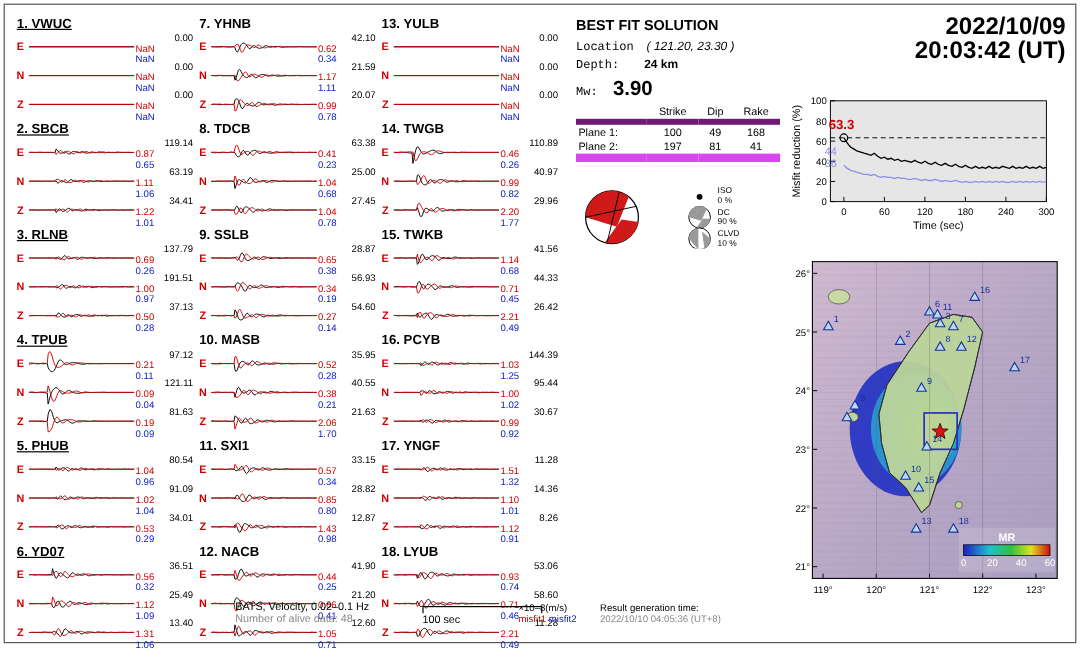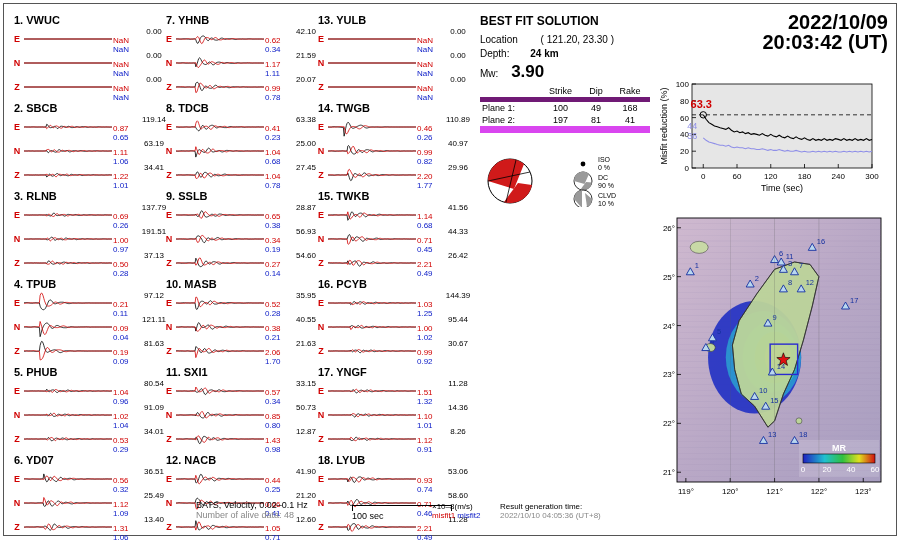--- a/index.html
+++ b/index.html
@@ -13,37 +13,37 @@
   }
   #frame{
     position:absolute;left:3px;top:3px;width:894px;height:533px;
     border:1px solid #555;box-sizing:border-box;
   }
   
   .stations{
     position:absolute;left:12px;top:14px;width:455px;
   }
   .scol{position:absolute;top:0;width:148px;}
-  .c1{left:0;}
+  .c1{left:0;text-decoration:underline;}
   .c2{left:152px;}
   .c3{left:304px;}
   .station{height:88px;position:relative;}
   .sta-title{font-size:11px;font-weight:bold;margin:0 0 2px 2px;}
   .trace-row{position:relative;height:24px;}
   .comp{
     position:absolute;left:0;top:6px;width:10px;
     font-size:9px;color:#d00000;font-weight:bold;text-align:center;
   }
   .wave{
     position:absolute;left:12px;top:0;width:88px;height:24px;
   }
   .wave svg{display:block;}
   .amp{
-    position:absolute;left:118px;top:-1px;width:48px;
-    font-size:8px;color:#000;text-align:center;line-height:9px;
+    position:absolute;left:101px;top:-1px;width:48px;
+    font-size:8px;color:#000;text-align:right;line-height:9px;
   }
   .mis{
     position:absolute;left:101px;top:8px;width:32px;
     font-size:8px;text-align:left;line-height:9px;
   }
   .m1{color:#d00000;}
   .m2{color:#1020c8;}
   .mis span{display:inline-block;}
   .mis .s1{width:24px;}
   
@@ -64,21 +64,21 @@
   .cap-units .l2{color:#d00000;}
   .cap-units .l2 .b{color:#1020c8;}
   .cap-gen{position:absolute;left:500px;top:502px;font-size:8px;}
   .cap-gen .g2{color:#888;}
   
   .bestfit{
     position:absolute;left:480px;top:14px;width:170px;
   }
   .bf-title{font-size:12px;font-weight:bold;margin-bottom:6px;}
   .bf-line{font-size:10px;margin-bottom:3px;}
-  .bf-line .lbl{display:inline-block;}
+  .bf-line .lbl{display:inline-block;font-family:Liberation Mono, monospace;}
   .bf-dep{font-weight:bold;}
   .bf-mw{font-size:10px;}
   .bf-mw .val{font-size:17px;font-weight:bold;margin-left:10px;}
   .bf-table{width:170px;border-collapse:collapse;font-size:9px;margin-top:3px;}
   .bf-table td,.bf-table th{padding:1px 2px;text-align:center;font-weight:normal;}
   .bf-table td.nm{text-align:left;}
   .bf-table tr.hdr td{border-bottom:5px solid #701a75;}
   .bf-table tr.bot td{border-bottom:7px solid #d946ef;}
   .beach-area{position:absolute;left:480px;top:155px;width:175px;height:52px;}
   .leg-txt{position:absolute;font-size:7px;line-height:8px;color:#000;}
@@ -476,21 +476,21 @@
           <div class="mis"><span class="s1 m1">0.57</span><span class="m2">0.34</span></div>
         </div>
         <div class="trace-row">
           <div class="comp">N</div>
           <div class="wave">
             <svg width="88" height="22">
               <path d="M0.0 11.2 L0.7 11.2 L1.5 11.1 L2.2 11.1 L2.9 11.0 L3.7 10.9 L4.4 10.9 L5.1 10.9 L5.9 11.0 L6.6 11.1 L7.3 11.2 L8.1 11.2 L8.8 11.1 L9.5 11.1 L10.3 11.0 L11.0 10.9 L11.7 10.9 L12.5 10.8 L13.2 10.8 L13.9 10.8 L14.7 10.8 L15.4 10.9 L16.1 11.0 L16.9 11.1 L17.6 11.1 L18.3 11.2 L19.1 11.1 L19.8 11.9 L20.5 9.8 L21.3 8.7 L22.0 8.7 L22.7 9.7 L23.5 11.0 L24.2 12.2 L24.9 13.1 L25.7 13.6 L26.4 13.9 L27.1 14.0 L27.9 13.7 L28.6 13.0 L29.3 11.9 L30.1 10.4 L30.8 9.2 L31.5 8.5 L32.3 8.6 L33.0 9.2 L33.7 10.2 L34.5 11.1 L35.2 11.6 L35.9 11.6 L36.7 11.3 L37.4 10.9 L38.1 10.6 L38.9 10.4 L39.6 10.3 L40.3 10.2 L41.1 10.2 L41.8 10.4 L42.5 10.7 L43.3 11.1 L44.0 11.6 L44.7 12.0 L45.5 12.2 L46.2 12.1 L46.9 11.7 L47.7 11.3 L48.4 10.9 L49.1 10.7 L49.9 10.7 L50.6 10.8 L51.3 10.9 L52.1 11.0 L52.8 11.0 L53.5 11.1 L54.3 11.1 L55.0 11.2 L55.7 11.1 L56.5 11.0 L57.2 10.9 L57.9 10.7 L58.7 10.6 L59.4 10.5 L60.1 10.6 L60.9 10.8 L61.6 11.0 L62.3 11.1 L63.1 11.2 L63.8 11.2 L64.5 11.2 L65.3 11.1 L66.0 11.1 L66.7 11.0 L67.5 11.0 L68.2 11.0 L68.9 11.0 L69.7 11.0 L70.4 11.0 L71.1 11.0 L71.9 11.1 L72.6 11.1 L73.3 11.1 L74.1 11.1 L74.8 11.0 L75.5 10.9 L76.3 10.9 L77.0 10.9 L77.7 10.9 L78.5 10.9 L79.2 10.9 L79.9 11.0 L80.7 11.0 L81.4 11.0 L82.1 11.0 L82.9 11.0 L83.6 11.0 L84.3 11.0 L85.1 11.0 L85.8 11.0 L86.5 11.0 L87.3 11.0 L88.0 11.0" fill="none" stroke="#000000" stroke-width="0.8"></path>
               <path d="M0.0 10.8 L0.7 10.9 L1.5 11.0 L2.2 11.1 L2.9 11.1 L3.7 11.1 L4.4 11.0 L5.1 11.0 L5.9 11.0 L6.6 10.9 L7.3 10.9 L8.1 10.9 L8.8 11.0 L9.5 11.0 L10.3 11.1 L11.0 11.2 L11.7 11.2 L12.5 11.3 L13.2 11.2 L13.9 11.1 L14.7 11.0 L15.4 10.9 L16.1 10.8 L16.9 10.8 L17.6 10.9 L18.3 10.9 L19.1 10.9 L19.8 10.5 L20.5 11.1 L21.3 11.6 L22.0 11.9 L22.7 11.7 L23.5 11.0 L24.2 9.7 L24.9 8.4 L25.7 7.6 L26.4 7.6 L27.1 8.7 L27.9 10.3 L28.6 12.1 L29.3 13.4 L30.1 13.9 L30.8 13.7 L31.5 13.1 L32.3 12.4 L33.0 11.8 L33.7 11.3 L34.5 10.9 L35.2 10.5 L35.9 10.3 L36.7 10.3 L37.4 10.6 L38.1 11.1 L38.9 11.6 L39.6 11.9 L40.3 11.8 L41.1 11.4 L41.8 10.8 L42.5 10.2 L43.3 9.9 L44.0 9.8 L44.7 10.0 L45.5 10.3 L46.2 10.6 L46.9 10.9 L47.7 11.1 L48.4 11.3 L49.1 11.4 L49.9 11.5 L50.6 11.5 L51.3 11.3 L52.1 11.1 L52.8 10.9 L53.5 10.8 L54.3 10.8 L55.0 10.9 L55.7 11.1 L56.5 11.3 L57.2 11.4 L57.9 11.4 L58.7 11.3 L59.4 11.1 L60.1 11.0 L60.9 10.9 L61.6 10.8 L62.3 10.8 L63.1 10.7 L63.8 10.7 L64.5 10.8 L65.3 10.9 L66.0 11.0 L66.7 11.1 L67.5 11.1 L68.2 11.1 L68.9 11.1 L69.7 11.0 L70.4 10.9 L71.1 10.9 L71.9 10.9 L72.6 10.9 L73.3 11.0 L74.1 11.0 L74.8 11.1 L75.5 11.1 L76.3 11.1 L77.0 11.1 L77.7 11.1 L78.5 11.1 L79.2 11.0 L79.9 11.0 L80.7 10.9 L81.4 10.9 L82.1 10.9 L82.9 11.0 L83.6 11.0 L84.3 11.0 L85.1 11.0 L85.8 11.0 L86.5 11.0 L87.3 11.0 L88.0 11.0" fill="none" stroke="#d00000" stroke-width="0.8"></path>
             </svg>
           </div>
-          <div class="amp">50.73</div>
+          <div class="amp">28.82</div>
           <div class="mis"><span class="s1 m1">0.85</span><span class="m2">0.80</span></div>
         </div>
         <div class="trace-row">
           <div class="comp">Z</div>
           <div class="wave">
             <svg width="88" height="22">
               <path d="M0.0 10.9 L0.7 10.9 L1.5 10.9 L2.2 11.0 L2.9 11.0 L3.7 11.0 L4.4 11.1 L5.1 11.1 L5.9 11.1 L6.6 11.1 L7.3 11.0 L8.1 10.9 L8.8 10.8 L9.5 10.7 L10.3 10.7 L11.0 10.7 L11.7 10.8 L12.5 11.0 L13.2 11.1 L13.9 11.1 L14.7 11.1 L15.4 11.1 L16.1 11.1 L16.9 11.1 L17.6 11.0 L18.3 11.0 L19.1 11.0 L19.8 9.4 L20.5 9.6 L21.3 10.8 L22.0 12.6 L22.7 14.5 L23.5 15.6 L24.2 15.4 L24.9 14.1 L25.7 12.2 L26.4 10.3 L27.1 8.9 L27.9 8.3 L28.6 8.4 L29.3 8.7 L30.1 9.2 L30.8 9.7 L31.5 10.3 L32.3 10.9 L33.0 11.5 L33.7 11.8 L34.5 11.8 L35.2 11.4 L35.9 10.7 L36.7 10.1 L37.4 9.7 L38.1 9.9 L38.9 10.4 L39.6 11.1 L40.3 11.8 L41.1 12.2 L41.8 12.3 L42.5 12.1 L43.3 11.9 L44.0 11.7 L44.7 11.4 L45.5 11.1 L46.2 10.8 L46.9 10.5 L47.7 10.4 L48.4 10.4 L49.1 10.6 L49.9 10.9 L50.6 11.2 L51.3 11.3 L52.1 11.3 L52.8 11.1 L53.5 10.8 L54.3 10.7 L55.0 10.6 L55.7 10.6 L56.5 10.6 L57.2 10.8 L57.9 10.9 L58.7 11.0 L59.4 11.1 L60.1 11.2 L60.9 11.3 L61.6 11.3 L62.3 11.3 L63.1 11.2 L63.8 11.0 L64.5 10.9 L65.3 10.9 L66.0 10.9 L66.7 11.0 L67.5 11.0 L68.2 11.1 L68.9 11.1 L69.7 11.1 L70.4 11.1 L71.1 11.0 L71.9 11.0 L72.6 11.0 L73.3 10.9 L74.1 10.9 L74.8 10.9 L75.5 10.9 L76.3 10.9 L77.0 10.9 L77.7 11.0 L78.5 11.1 L79.2 11.1 L79.9 11.1 L80.7 11.0 L81.4 11.0 L82.1 11.0 L82.9 11.0 L83.6 11.0 L84.3 11.0 L85.1 11.0 L85.8 11.0 L86.5 11.0 L87.3 11.0 L88.0 11.0" fill="none" stroke="#000000" stroke-width="0.8"></path>
               <path d="M0.0 11.1 L0.7 11.1 L1.5 11.1 L2.2 11.1 L2.9 11.0 L3.7 10.9 L4.4 10.9 L5.1 10.9 L5.9 11.0 L6.6 11.1 L7.3 11.2 L8.1 11.2 L8.8 11.2 L9.5 11.2 L10.3 11.1 L11.0 11.1 L11.7 11.0 L12.5 10.9 L13.2 10.9 L13.9 10.8 L14.7 10.8 L15.4 10.8 L16.1 10.9 L16.9 11.0 L17.6 11.1 L18.3 11.1 L19.1 11.1 L19.8 12.1 L20.5 10.0 L21.3 8.4 L22.0 7.7 L22.7 8.0 L23.5 8.9 L24.2 10.1 L24.9 11.2 L25.7 12.1 L26.4 13.0 L27.1 13.8 L27.9 14.3 L28.6 14.3 L29.3 13.7 L30.1 12.5 L30.8 11.1 L31.5 9.9 L32.3 9.3 L33.0 9.4 L33.7 10.1 L34.5 10.8 L35.2 11.4 L35.9 11.7 L36.7 11.6 L37.4 11.3 L38.1 11.0 L38.9 10.7 L39.6 10.4 L40.3 10.1 L41.1 9.9 L41.8 9.8 L42.5 9.9 L43.3 10.3 L44.0 10.8 L44.7 11.4 L45.5 11.8 L46.2 12.0 L46.9 11.9 L47.7 11.6 L48.4 11.2 L49.1 11.0 L49.9 10.9 L50.6 10.9 L51.3 10.9 L52.1 11.0 L52.8 11.1 L53.5 11.1 L54.3 11.2 L55.0 11.3 L55.7 11.3 L56.5 11.3 L57.2 11.1 L57.9 10.9 L58.7 10.7 L59.4 10.6 L60.1 10.6 L60.9 10.6 L61.6 10.8 L62.3 10.9 L63.1 11.0 L63.8 11.1 L64.5 11.1 L65.3 11.1 L66.0 11.1 L66.7 11.0 L67.5 11.0 L68.2 11.0 L68.9 10.9 L69.7 10.9 L70.4 10.9 L71.1 11.0 L71.9 11.1 L72.6 11.1 L73.3 11.2 L74.1 11.2 L74.8 11.1 L75.5 11.0 L76.3 11.0 L77.0 10.9 L77.7 10.9 L78.5 10.9 L79.2 10.9 L79.9 10.9 L80.7 11.0 L81.4 11.0 L82.1 11.0 L82.9 11.0 L83.6 11.0 L84.3 11.0 L85.1 11.0 L85.8 11.0 L86.5 11.0 L87.3 10.9 L88.0 11.0" fill="none" stroke="#d00000" stroke-width="0.8"></path>
             </svg>
           </div>
@@ -752,21 +752,21 @@
           <div class="mis"><span class="s1 m1">2.21</span><span class="m2">0.49</span></div>
         </div>
       </div>
     </div>
 </div>
 
 <div class="bestfit">
   <div class="bf-title">BEST FIT SOLUTION</div>
   <div class="bf-line">
     <span class="lbl">Location</span>
-    <span style="margin-left:20px;">( 121.20, 23.30 )</span>
+    <span style="margin-left:8px;font-style:italic;">( 121.20, 23.30 )</span>
   </div>
   <div class="bf-line">
     <span class="lbl">Depth:</span>
     <span class="bf-dep" style="margin-left:18px;">24 km</span>
   </div>
   <div class="bf-line bf-mw">
     <span class="lbl">Mw:</span>
     <span class="val">3.90</span>
   </div>
   <table class="bf-table">

